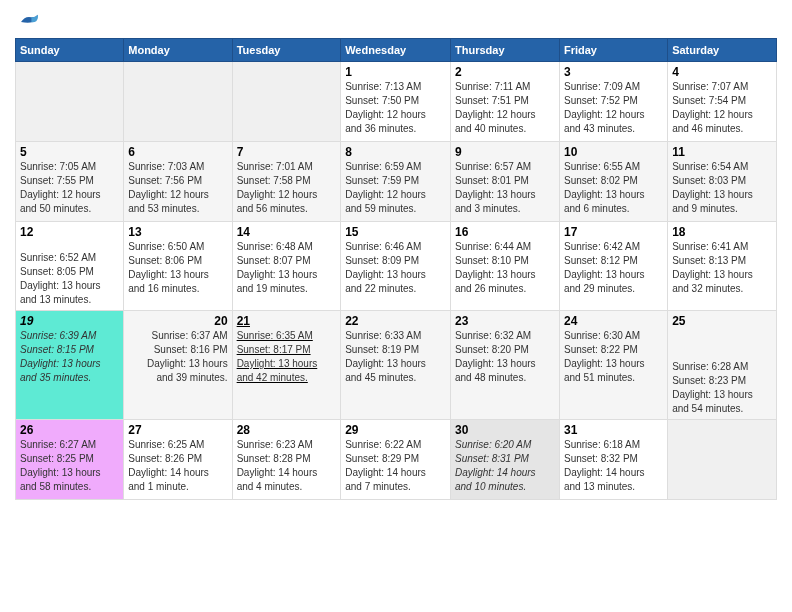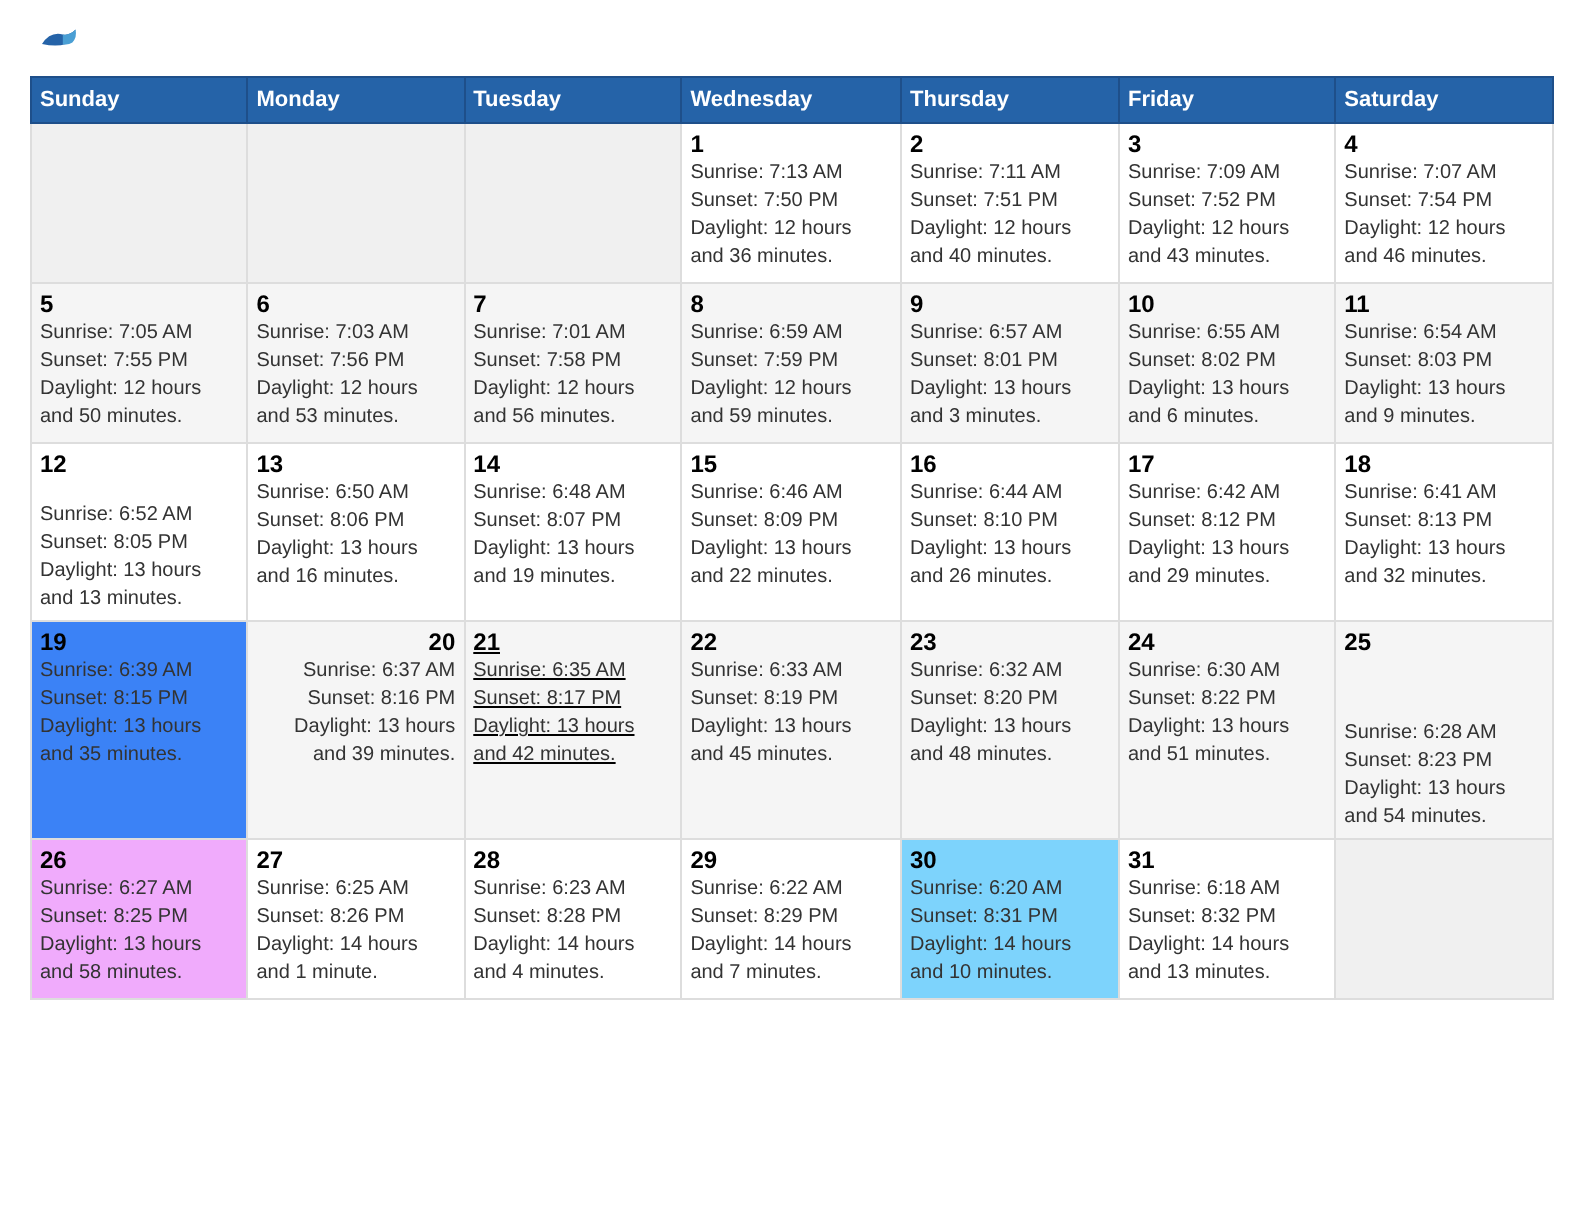--- a/index.html
+++ b/index.html
@@ -264,21 +264,21 @@
           </td>
           <td style="background: rgb(255, 255, 255);">
             <span class="day-number">18</span>
             <div class="day-info" style="white-space: pre-line;">Sunrise: 6:41 AM
 Sunset: 8:13 PM
 Daylight: 13 hours
 and 32 minutes.</div>
           </td>
         </tr>
         <tr>
-          <td style="background: #3b82f6;">
+          <td style="background: #5eead4; font-style: italic;">
             <span class="day-number">19</span>
             <div class="day-info" style="white-space: pre-line;">Sunrise: 6:39 AM
 Sunset: 8:15 PM
 Daylight: 13 hours
 and 35 minutes.</div>
           </td>
           <td style="background: rgb(245, 245, 245); text-align: right;">
             <span class="day-number">20</span>
             <div class="day-info" style="white-space: pre-line;">Sunrise: 6:37 AM
 Sunset: 8:16 PM
@@ -343,23 +343,23 @@
 Daylight: 14 hours
 and 4 minutes.</div>
           </td>
           <td style="background: rgb(255, 255, 255);">
             <span class="day-number">29</span>
             <div class="day-info" style="white-space: pre-line;">Sunrise: 6:22 AM
 Sunset: 8:29 PM
 Daylight: 14 hours
 and 7 minutes.</div>
           </td>
-          <td style="background: #7dd3fc;">
+          <td style="background: #e5e5e5;">
             <span class="day-number">30</span>
-            <div class="day-info" style="white-space: pre-line;">Sunrise: 6:20 AM
+            <div class="day-info" style="white-space: pre-line; font-style: italic;">Sunrise: 6:20 AM
 Sunset: 8:31 PM
 Daylight: 14 hours
 and 10 minutes.</div>
           </td>
           <td style="background: rgb(255, 255, 255);">
             <span class="day-number">31</span>
             <div class="day-info" style="white-space: pre-line;">Sunrise: 6:18 AM
 Sunset: 8:32 PM
 Daylight: 14 hours
 and 13 minutes.</div>

